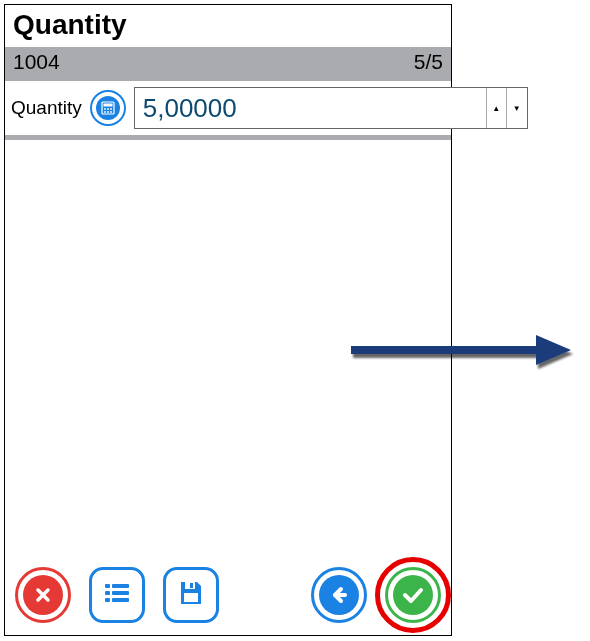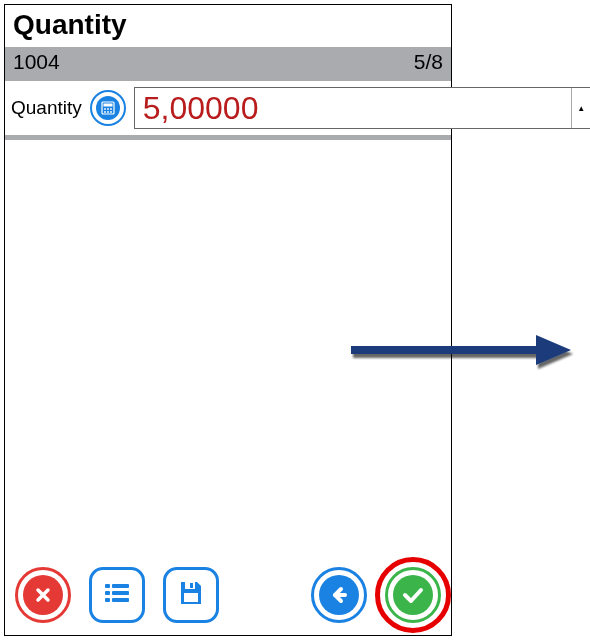--- a/index.html
+++ b/index.html
@@ -77,24 +77,24 @@
     }
     .stepper {
       flex: 1;
       display: flex;
       height: 42px;
       border: 1px solid #666;
     }
     .stepper-input {
       flex: 1;
       border: none;
-      font-size: 32px;
+      font-size: 26px;
       padding: 0 8px;
       outline: none;
-      color: #b91c1c;
+      color: #0c4a6e;
     }
     .stepper-btns {
       display: flex;
       flex-direction: row;
       border-left: 1px solid #aaa;
     }
     .stepper-btn {
       width: 20px;
       height: 100%;
       border: none;
@@ -168,21 +168,21 @@
 <body>
 
 <div class="panel">
   <div class="title-row">
     <h1>Quantity</h1>
   </div>
 
   <div class="info-row">
     <div class="info-line1">
       <span>1004</span>
-      <span>5/8</span>
+      <span>5/5</span>
     </div>
   </div>
 
   <div class="form-row">
     <span class="form-label">Quantity</span>
     <div class="calc-btn">
       <div class="calc-inner">
         <svg width="14" height="14" viewBox="0 0 14 14">
           <rect x="1" y="1" width="12" height="12" rx="1" fill="none" stroke="#fff" stroke-width="1.2"></rect>
           <rect x="2.5" y="2.5" width="9" height="3" fill="#fff"></rect>

